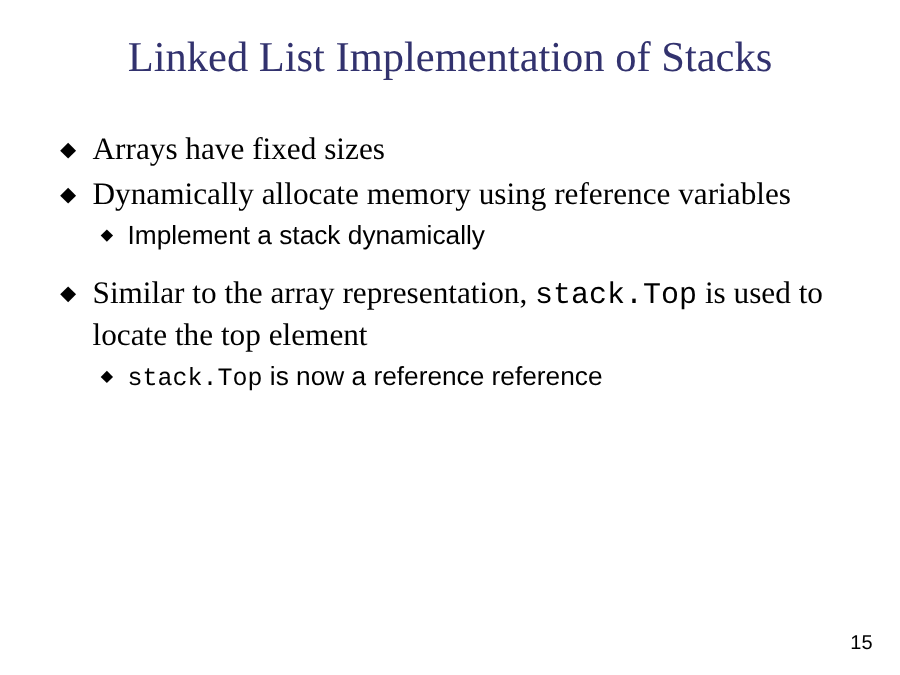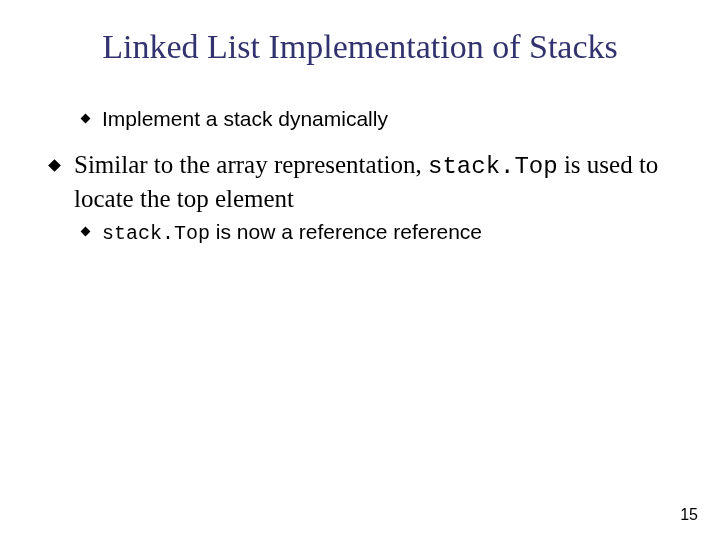--- a/index.html
+++ b/index.html
@@ -76,21 +76,27 @@
 </style>
 </head>
 <body>
 
 <div class="slide">
 
   <div class="title">Linked List Implementation of Stacks</div>
 
   <div class="body">
 
+    <div class="lvl1">
+      <span>Arrays have fixed sizes</span>
+    </div>
 
+    <div class="lvl1">
+      <span>Dynamically allocate memory using reference variables</span>
+    </div>
     <div class="lvl2">
       <span>Implement a stack dynamically</span>
     </div>
 
     <div class="lvl1">
       <span>Similar to the array representation, </span><span class="code">stack.Top</span><span> is used to locate the top element</span>
     </div>
     <div class="lvl2">
       <span class="code">stack.Top</span><span> is now a reference reference</span>
     </div>

